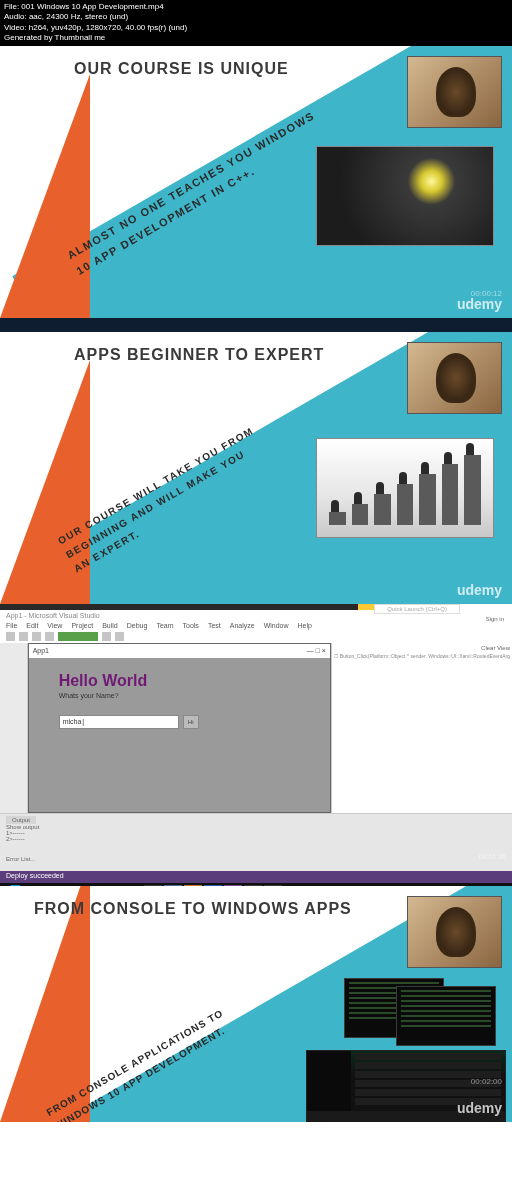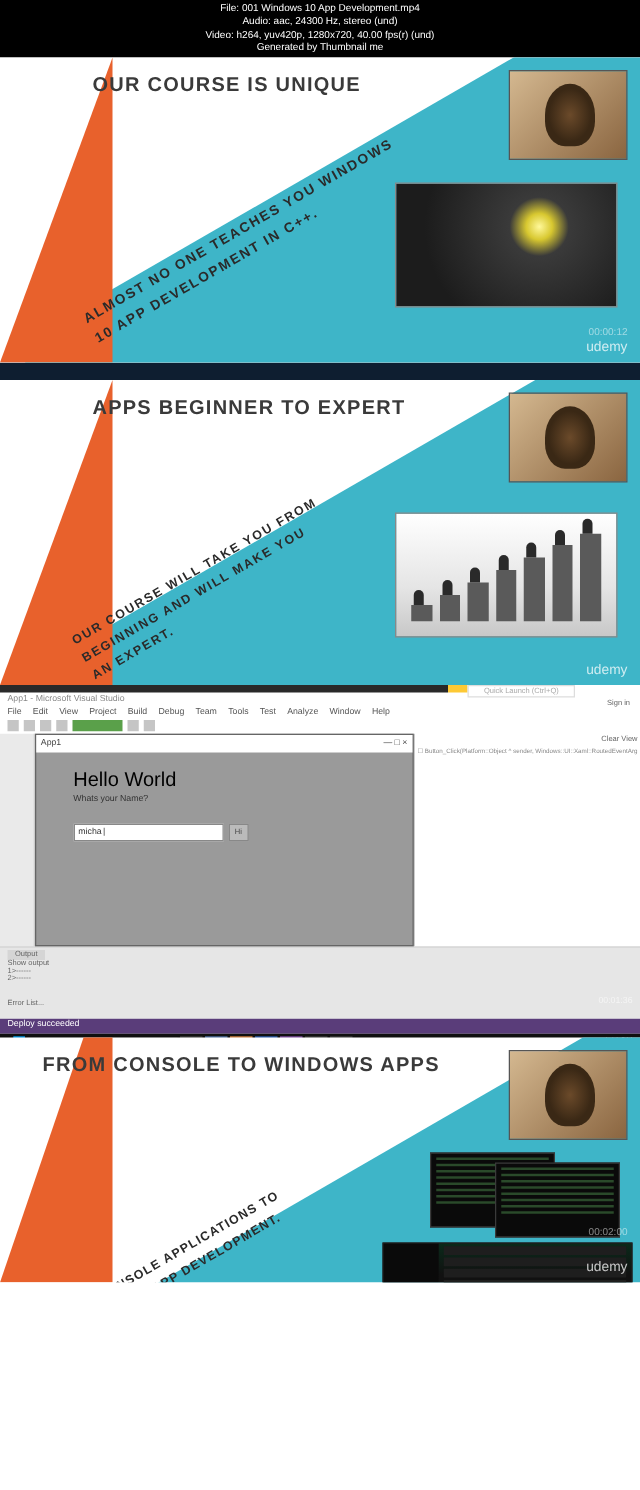--- a/index.html
+++ b/index.html
@@ -1,21 +1,21 @@
 <!DOCTYPE html>
 <html><head>
   <meta charset="utf-8">
   <style>
     * { margin: 0; padding: 0; box-sizing: border-box; }
     body { font-family: Arial, sans-serif; width: 512px; background: #fff; }
     
     .metadata { background: #000; color: #fff; font-size: 8px; padding: 2px 4px; line-height: 1.3; }
-    .metadata div { white-space: nowrap; text-align: center; }
-    
-    .slide { position: relative; width: 512px; height: 244px; overflow: hidden; background: #fff; }
+    .metadata div { white-space: nowrap; }
+    
+    .slide { position: relative; width: 512px; height: 272px; overflow: hidden; background: #fff; }
     .slide-title { position: absolute; top: 14px; left: 74px; font-size: 16px; font-weight: bold; letter-spacing: 1px; color: #3a3a3a; z-index: 10; }
     .slide4 .slide-title { left: 34px; }
     
     .tri-orange { position: absolute; width: 0; height: 0; border-style: solid; z-index: 2; }
     .tri-orange { border-width: 0 0 244px 90px; border-color: transparent transparent #e8612c transparent; left: 0; bottom: 0; }
     
     .tri-blue { position: absolute; width: 600px; height: 600px; background: #3eb5c8; transform: rotate(-30deg); z-index: 1; }
     .slide1 .tri-blue { right: -210px; top: 40px; }
     .slide2 .tri-blue { right: -210px; top: 50px; }
     .slide4 .tri-blue { right: -210px; top: 72px; }
@@ -29,40 +29,40 @@
     .webcam { position: absolute; top: 10px; right: 10px; width: 95px; height: 72px; background: linear-gradient(135deg, #d4b890 0%, #8a6540 100%); z-index: 10; border: 1px solid #555; }
     .webcam::after { content: ''; position: absolute; left: 28px; top: 10px; width: 40px; height: 50px; background: radial-gradient(ellipse at center, #6b4a2a 0%, #3a2815 60%); border-radius: 50% 50% 40% 40%; }
     
     .thumb { position: absolute; z-index: 8; border: 1px solid #888; background: #333; }
     .slide1 .thumb { right: 18px; top: 100px; width: 178px; height: 100px; background: radial-gradient(circle at 65% 35%, #fff89a 0%, #d8c830 8%, #3a3a3a 18%, #1c1c1c 70%); }
     .slide2 .thumb { right: 18px; top: 106px; width: 178px; height: 100px; background: linear-gradient(180deg, #fff 0%, #e5e5e5 60%, #c8c8c8 100%); }
     .bars { position: absolute; bottom: 12px; left: 12px; right: 12px; height: 70px; display: flex; align-items: flex-end; gap: 6px; }
     .bars span { flex: 1; background: #5a5a5a; position: relative; }
     .bars span::after { content: ''; position: absolute; top: -12px; left: 2px; width: 8px; height: 12px; background: #2a2a2a; border-radius: 4px 4px 0 0; }
     
-    .udemy { position: absolute; bottom: 6px; right: 10px; color: rgba(255,255,255,0.75); font-size: 11px; font-weight: normal; z-index: 12; }
+    .udemy { position: absolute; bottom: 6px; right: 10px; color: rgba(255,255,255,0.75); font-size: 14px; font-weight: bold; z-index: 12; }
     .timer { position: absolute; bottom: 6px; right: 10px; color: rgba(255,255,255,0.5); font-size: 8px; z-index: 13; }
     
     .watermark { position: absolute; bottom: 10px; left: 50%; transform: translateX(-50%); color: #4dd64d; font-size: 20px; font-weight: bold; z-index: 15; font-family: Georgia, serif; }
     
     .divider { height: 14px; background: #0e1e30; }
     
     
     .vs-panel { width: 512px; height: 282px; background: #fff; position: relative; font-size: 8px; color: #444; }
     .vs-top { height: 6px; background: linear-gradient(90deg, #292929 70%, #fdc935 70%, #fdc935 78%, #fff 78%); }
     .vs-title { padding: 2px 6px; font-size: 7px; color: #888; }
     .vs-menu { display: flex; gap: 9px; padding: 1px 6px; font-size: 7px; color: #555; }
     .vs-tool { display: flex; gap: 4px; padding: 2px 6px; align-items: center; }
     .vs-tool span { width: 9px; height: 9px; background: #c5c5c5; }
     .vs-body { display: flex; height: 170px; }
     .vs-side { width: 30px; background: #eaeaea; border-right: 1px solid #ccc; }
     .vs-app-window { width: 330px; background: #9a9a9a; position: relative; border: 1px solid #666; }
     .vs-app-titlebar { height: 14px; background: #fff; display: flex; justify-content: space-between; align-items: center; padding: 0 4px; font-size: 7px; }
     .vs-app-content { padding: 14px 30px; }
-    .vs-app-h1 { font-size: 16px; color: #000000; font-weight: normal; }
+    .vs-app-h1 { font-size: 16px; color: #701a75; font-weight: bold; }
     .vs-app-sub { font-size: 7px; color: #333; margin-top: 2px; }
     .vs-app-row { margin-top: 16px; display: flex; gap: 4px; align-items: center; }
     .vs-app-input { width: 120px; height: 14px; background: #fff; border: 1px solid #888; font-size: 7px; padding: 0 3px; display: flex; align-items: center; color: #333; }
     .vs-app-input::after { content: '|'; animation: blink 1s infinite; margin-left: 1px; }
     .vs-app-btn { width: 16px; height: 14px; background: #bbb; border: 1px solid #888; font-size: 6px; display: flex; align-items: center; justify-content: center; }
     .vs-right { flex: 1; background: #fff; border-left: 1px solid #ccc; padding: 2px; }
     .vs-right-tabs { font-size: 6px; color: #666; margin-bottom: 2px; }
     .vs-right-path { font-size: 5px; color: #888; white-space: nowrap; overflow: hidden; }
     .vs-bottom { height: 58px; background: #e6e6e6; border-top: 1px solid #ccc; padding: 2px 6px; font-size: 6px; color: #666; }
     .vs-status { height: 12px; background: #5a3d7a; color: #fff; font-size: 7px; padding: 1px 6px; }
@@ -206,21 +206,21 @@
     <div class="vs-task-icon"></div>
     <div class="vs-task-icon"></div>
     <div class="vs-task-time">
       <div>8:30 PM</div>
         <div>18-Feb-16</div>
     </div>
   </div>
   <div class="vs-timer">00:01:36</div>
 </div>
 
-<div class="slide slide4" style="height:196px">
+<div class="slide slide4" style="height:236px">
   <div class="slide-title">FROM CONSOLE TO WINDOWS APPS</div>
   <div class="tri-orange" style="border-width:0 0 264px 90px"></div>
   <div class="tri-blue"></div>
   <div class="diag-text diag1">
     <span>FROM CONSOLE APPLICATIONS TO<br>WINDOWS 10 APP DEVELOPMENT.</span>
   </div>
   <div class="webcam"></div>
   <div class="app-thumb-group">
     <div class="console-win cw1">
       <span></span>

